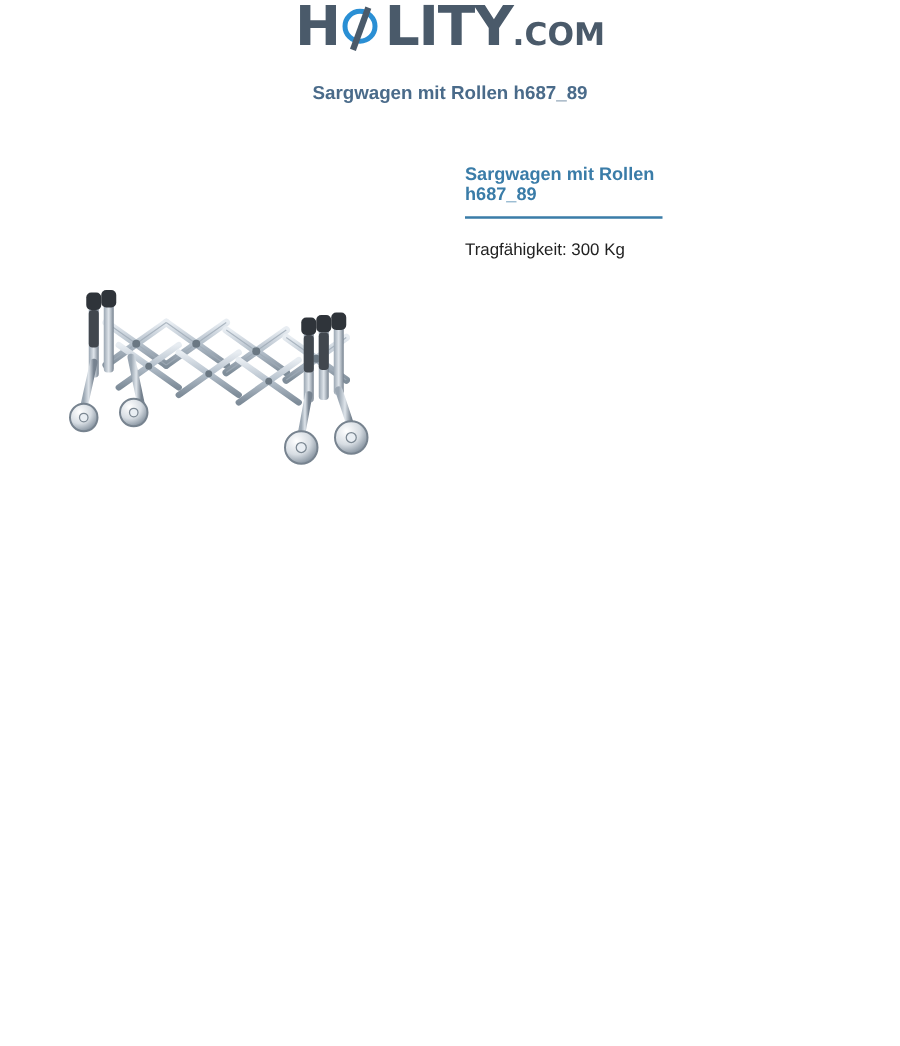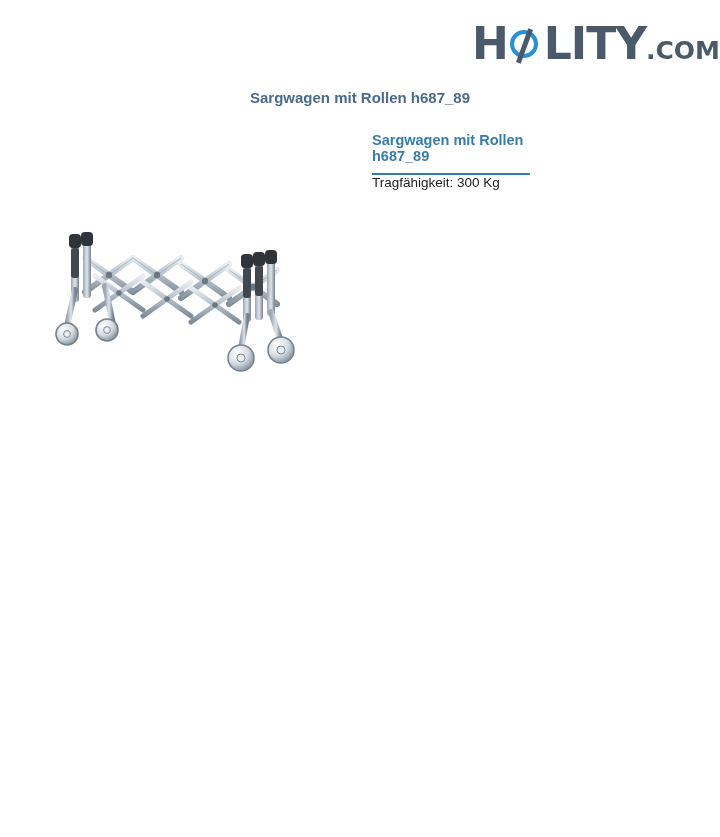--- a/index.html
+++ b/index.html
@@ -12,22 +12,21 @@
     background: #ffffff;
     font-family: "Liberation Sans", sans-serif;
     color: #333333;
     position: relative;
     overflow: hidden;
   }
 
   
   .logo-wrap {
     width: 100%;
-    text-align: right;
-    padding-top: 22px;
+    text-align: center;
   }
   .logo {
     display: inline-block;
     font-size: 44px;
     line-height: 44px;
     font-weight: bold;
     letter-spacing: -1px;
     color: #4a5a6a;
     font-family: "DejaVu Sans", sans-serif;
     white-space: nowrap;
@@ -82,20 +81,21 @@
   }
   .info-heading {
     font-size: 14.5px;
     font-weight: bold;
     color: #3a7ca8;
     padding-bottom: 9px;
     border-bottom: 2px solid #3a7ca8;
     width: 158px;
   }
   .info-spec {
+    margin-top: 17px;
     font-size: 13.5px;
     color: #222222;
   }
 
   
   .product-image {
     position: absolute;
     left: 55px;
     top: 230px;
     width: 280px;

